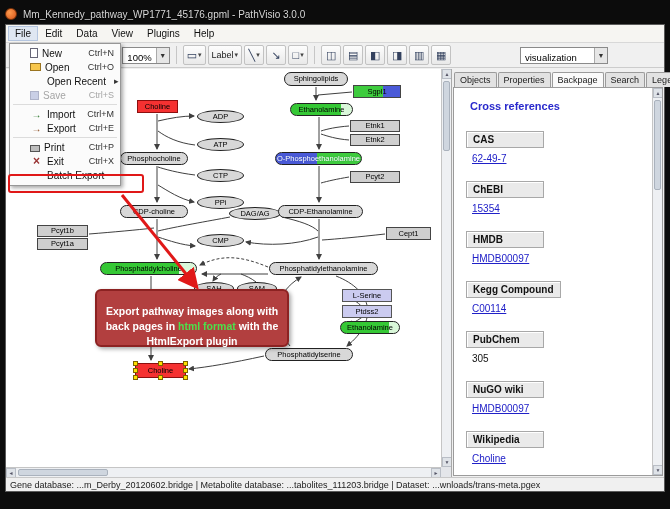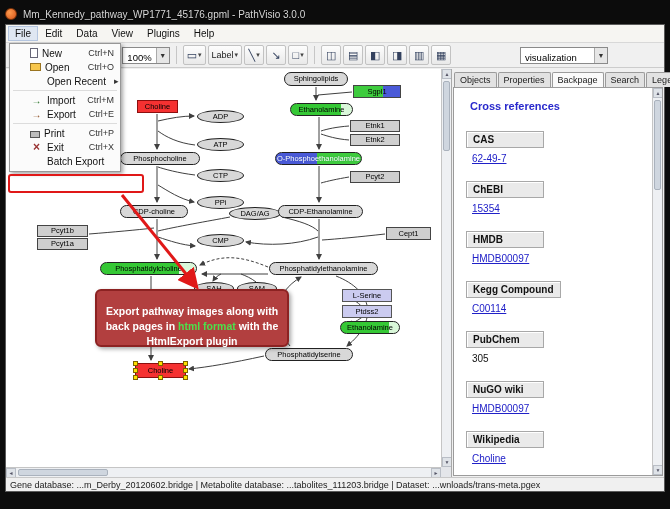--- a/index.html
+++ b/index.html
@@ -255,21 +255,21 @@
 
         <div style="position:absolute;left:0;top:0;right:10px;bottom:10px;">
             <div class="pnode stadium" style="left: 278px; top: 3px; width: 64px; height: 14px;">Sphingolipids</div>
             <div class="pnode split-green-blue" style="left: 347px; top: 16px; width: 48px; height: 13px;">Sgpl1</div>
             <div class="pnode rect-red" style="left: 131px; top: 31px; width: 41px; height: 13px;">Choline</div>
             <div class="pnode stadium-green" style="left: 284px; top: 34px; width: 63px; height: 13px;">Ethanolamine</div>
             <div class="pnode ellipse" style="left: 191px; top: 41px; width: 47px; height: 13px;">ADP</div>
             <div class="pnode rect-gene" style="left: 344px; top: 51px; width: 50px; height: 12px;">Etnk1</div>
             <div class="pnode rect-gene" style="left: 344px; top: 65px; width: 50px; height: 12px;">Etnk2</div>
             <div class="pnode ellipse" style="left: 191px; top: 69px; width: 47px; height: 13px;">ATP</div>
-            <div class="pnode stadium" style="left: 114px; top: 83px; width: 80px; height: 13px;">Phosphocholine</div>
+            <div class="pnode stadium" style="left: 114px; top: 83px; width: 68px; height: 13px;">Phosphocholine</div>
             <div class="pnode split-blue-green" style="left: 269px; top: 83px; width: 87px; height: 13px;">O-Phosphoethanolamine</div>
             <div class="pnode ellipse" style="left: 191px; top: 100px; width: 47px; height: 13px;">CTP</div>
             <div class="pnode rect-gene" style="left: 344px; top: 102px; width: 50px; height: 12px;">Pcyt2</div>
             <div class="pnode ellipse" style="left: 191px; top: 127px; width: 47px; height: 13px;">PPi</div>
             <div class="pnode stadium" style="left: 114px; top: 136px; width: 68px; height: 13px;">CDP-choline</div>
             <div class="pnode ellipse" style="left: 223px; top: 138px; width: 52px; height: 13px;">DAG/AG</div>
             <div class="pnode stadium" style="left: 272px; top: 136px; width: 85px; height: 13px;">CDP-Ethanolamine</div>
             <div class="pnode rect-gene" style="left: 31px; top: 156px; width: 51px; height: 12px;">Pcyt1b</div>
             <div class="pnode rect-gene" style="left: 380px; top: 158px; width: 45px; height: 13px;">Cept1</div>
             <div class="pnode ellipse" style="left: 191px; top: 165px; width: 47px; height: 13px;">CMP</div>
@@ -332,20 +332,25 @@
         <div class="fm-row">
           <span class="fm-icon open-folder-icon"></span>
           <span class="fm-label">Open</span>
           <span class="fm-short">Ctrl+O</span>
         </div>
         <div class="fm-row">
           <span class="fm-icon "></span>
           <span class="fm-label">Open Recent</span>
           <span class="fm-short">▸</span>
         </div>
+        <div class="fm-row disabled">
+          <span class="fm-icon save-icon"></span>
+          <span class="fm-label">Save</span>
+          <span class="fm-short">Ctrl+S</span>
+        </div>
         <div class="menu-sep"></div>
         <div class="fm-row">
           <span class="fm-icon import-icon"></span>
           <span class="fm-label">Import</span>
           <span class="fm-short">Ctrl+M</span>
         </div>
         <div class="fm-row">
           <span class="fm-icon export-icon"></span>
           <span class="fm-label">Export</span>
           <span class="fm-short">Ctrl+E</span>

